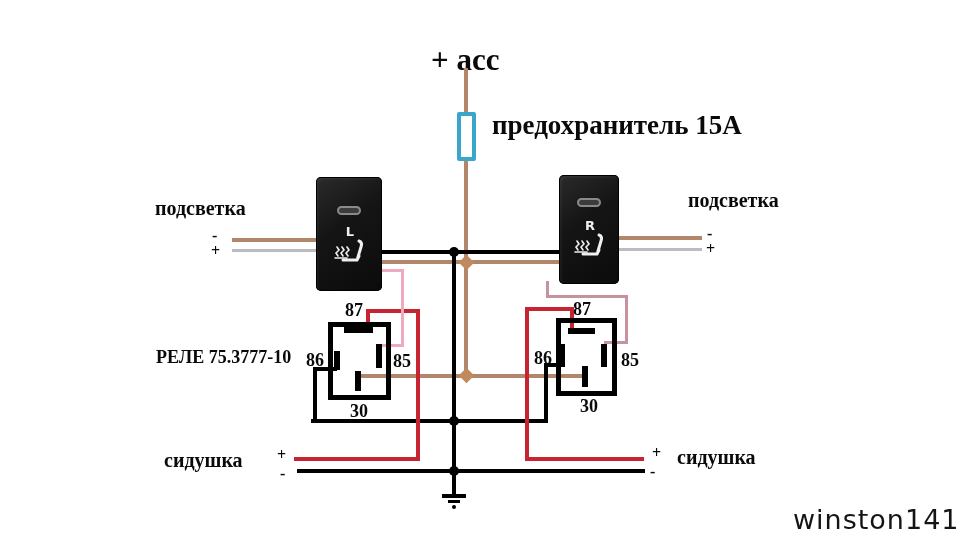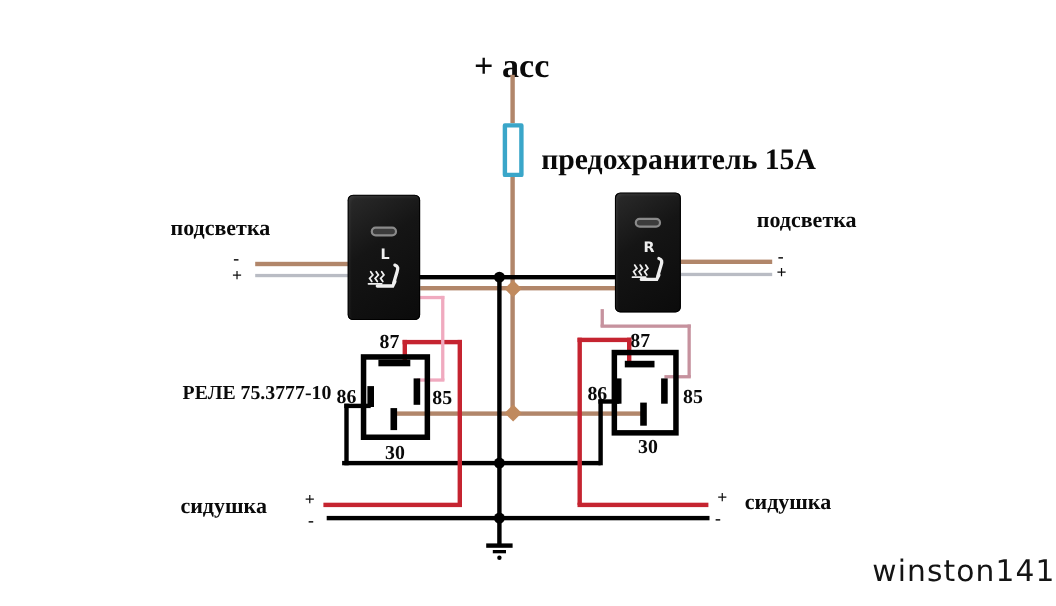--- a/index.html
+++ b/index.html
@@ -42,31 +42,31 @@
   .bar{position:absolute;background:#000;}
   
   .gnd-bar{position:absolute;background:#000;}
 </style>
 </head>
 <body>
 
 <div class="stage">
 
   <div class="t" style="left:431px;top:44px;font-size:31px;">+ acc</div>
-  <div class="t" style="left:492px;top:112px;font-size:27px;margin-top:20px;">предохранитель 15А</div>
+  <div class="t" style="left:492px;top:112px;font-size:27px;">предохранитель 15А</div>
 
   <div class="t big" style="left:155px;top:198px;">подсветка</div>
   <div class="t big" style="left:688px;top:190px;">подсветка</div>
 
   <div class="t sml" style="left:212px;top:228px;">-</div>
   <div class="t sml" style="left:211px;top:243px;">+</div>
   <div class="t sml" style="left:707px;top:226px;">-</div>
   <div class="t sml" style="left:706px;top:241px;">+</div>
 
-  <div class="t mid" style="left:166px;top:348px;">РЕЛЕ  75.3777-10</div>
+  <div class="t mid" style="left:156px;top:348px;">РЕЛЕ  75.3777-10</div>
 
   <div class="t mid" style="left:345px;top:301px;">87</div>
   <div class="t mid" style="left:306px;top:351px;">86</div>
   <div class="t mid" style="left:393px;top:352px;">85</div>
   <div class="t mid" style="left:350px;top:402px;">30</div>
 
   <div class="t mid" style="left:573px;top:300px;">87</div>
   <div class="t mid" style="left:534px;top:349px;">86</div>
   <div class="t mid" style="left:621px;top:351px;">85</div>
   <div class="t mid" style="left:580px;top:397px;">30</div>

